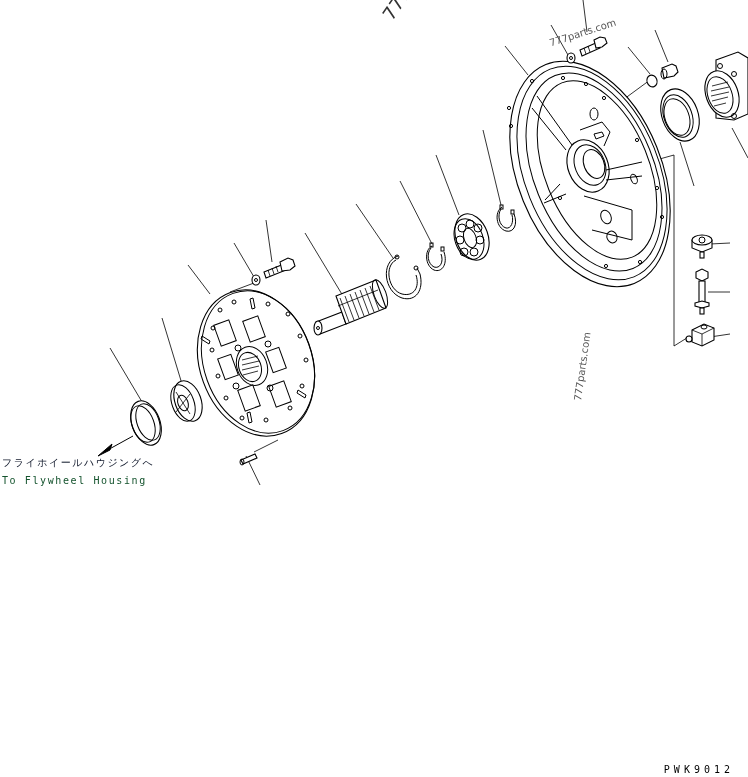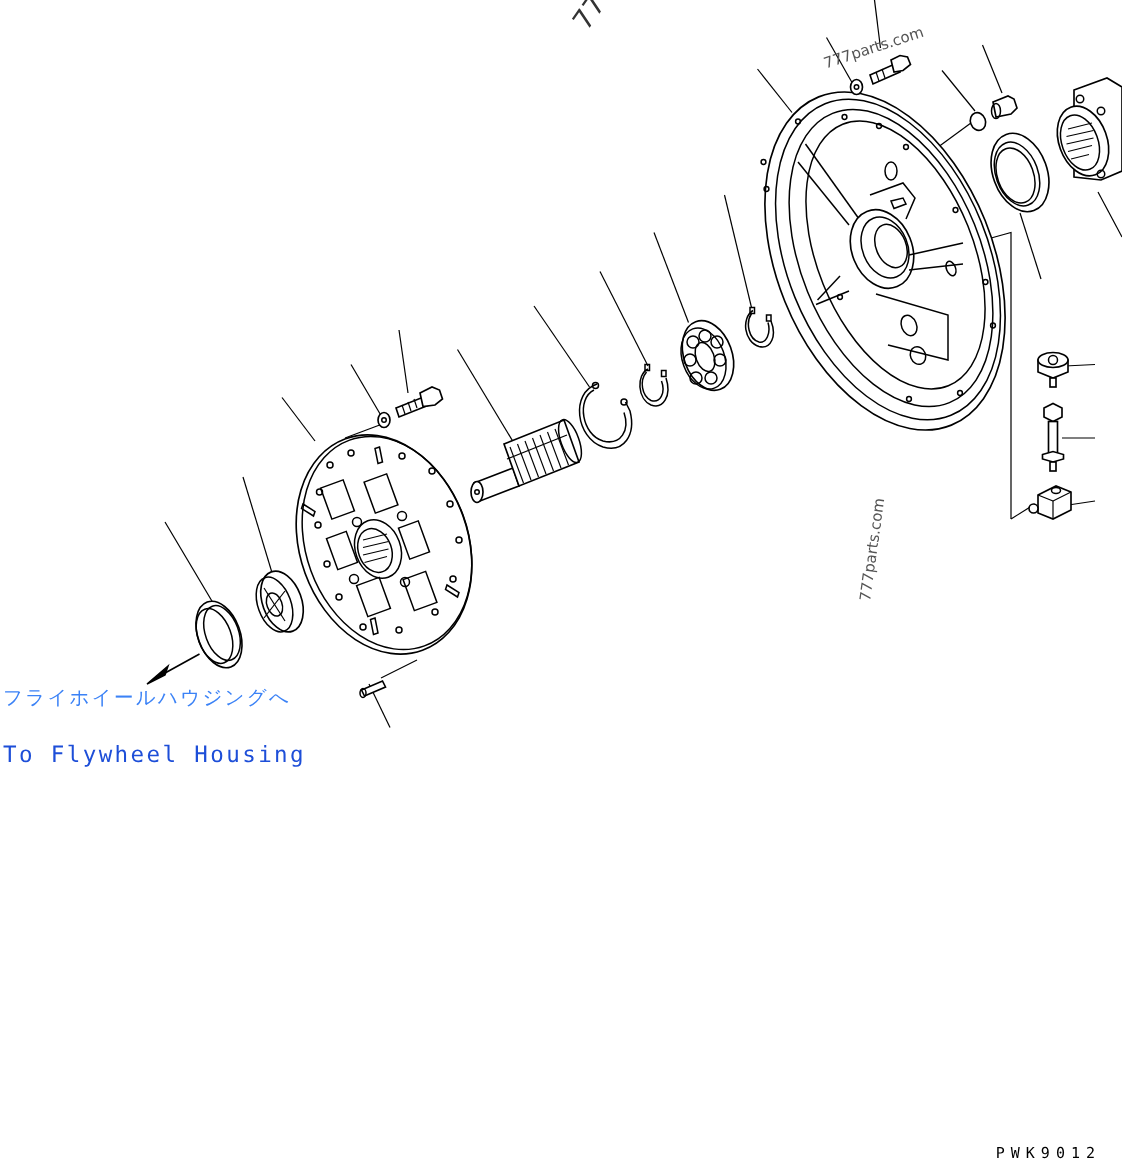--- a/index.html
+++ b/index.html
@@ -1,22 +1,22 @@
 <!DOCTYPE html>
 <html><head>
   <meta charset="utf-8">
   <style>
     html, body { margin:0; padding:0; background:#ffffff; }
     body { width:748px; height:777px; position:relative; overflow:hidden; font-family:"DejaVu Sans Mono", monospace; }
     #canvas { position:absolute; left:0; top:0; width:748px; height:777px; }
     svg .ln { stroke:#000; stroke-width:1; fill:none; }
     svg .pt { stroke:#000; stroke-width:1.1; fill:#fff; }
     svg .thin { stroke:#000; stroke-width:0.8; fill:none; }
-    .label-jp { position:absolute; left:2px; top:456px; font-family:Liberation Mono, monospace; font-size:13px; letter-spacing:1.5px; color:#3b82f6; white-space:nowrap; }
-    .label-en { position:absolute; left:2px; top:494px; font-family:"DejaVu Sans Mono", monospace; font-size:15px; letter-spacing:1.6px; color:#1d4ed8; white-space:nowrap; }
+    .label-jp { position:absolute; left:2px; top:456px; font-family:Liberation Mono, monospace; font-size:10px; letter-spacing:1.5px; color:#0f172a; white-space:nowrap; }
+    .label-en { position:absolute; left:2px; top:475px; font-family:"DejaVu Sans Mono", monospace; font-size:10px; letter-spacing:1.6px; color:#14532d; white-space:nowrap; }
     .code { position:absolute; right:14px; top:764px; font-family:"DejaVu Sans Mono", monospace; font-size:10px; letter-spacing:4px; color:#000; }
     .wm { position:absolute; font-family:"DejaVu Sans", sans-serif; font-size:10px; color:#555; white-space:nowrap; transform-origin:left top; }
     .wm1 { left:548px; top:38px; transform:rotate(-18deg); }
     .wm2 { left:572px; top:400px; transform:rotate(-82deg); }
     .wm3 { left:378px; top:12px; font-size:18px; transform:rotate(-55deg); color:#333; }
   </style>
 </head>
 <body>
 
 <svg id="canvas" viewBox="0 0 748 777" xmlns="http://www.w3.org/2000/svg">

